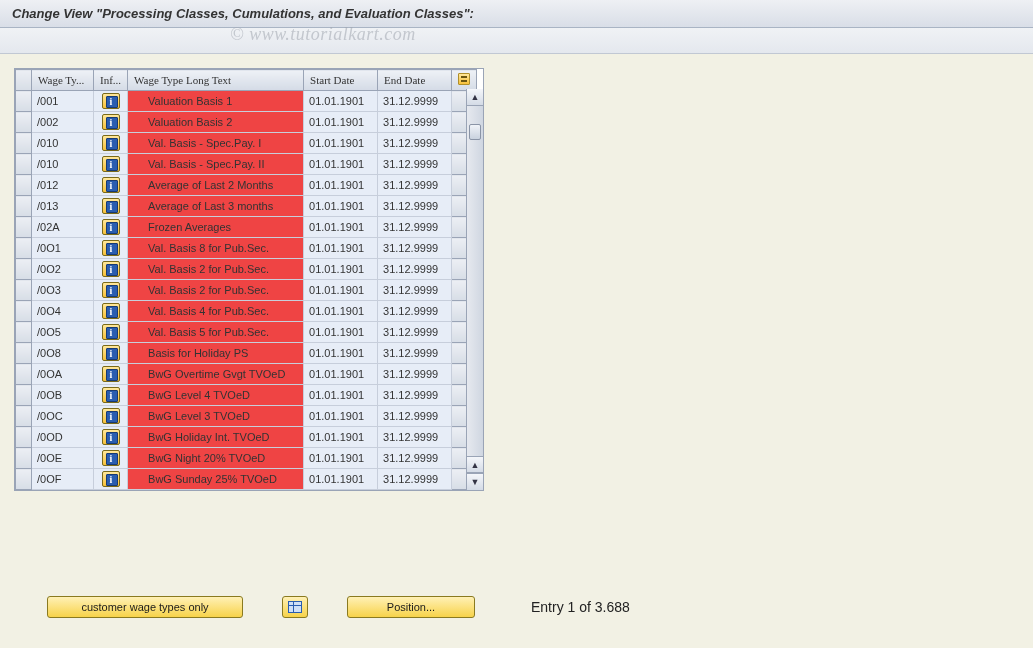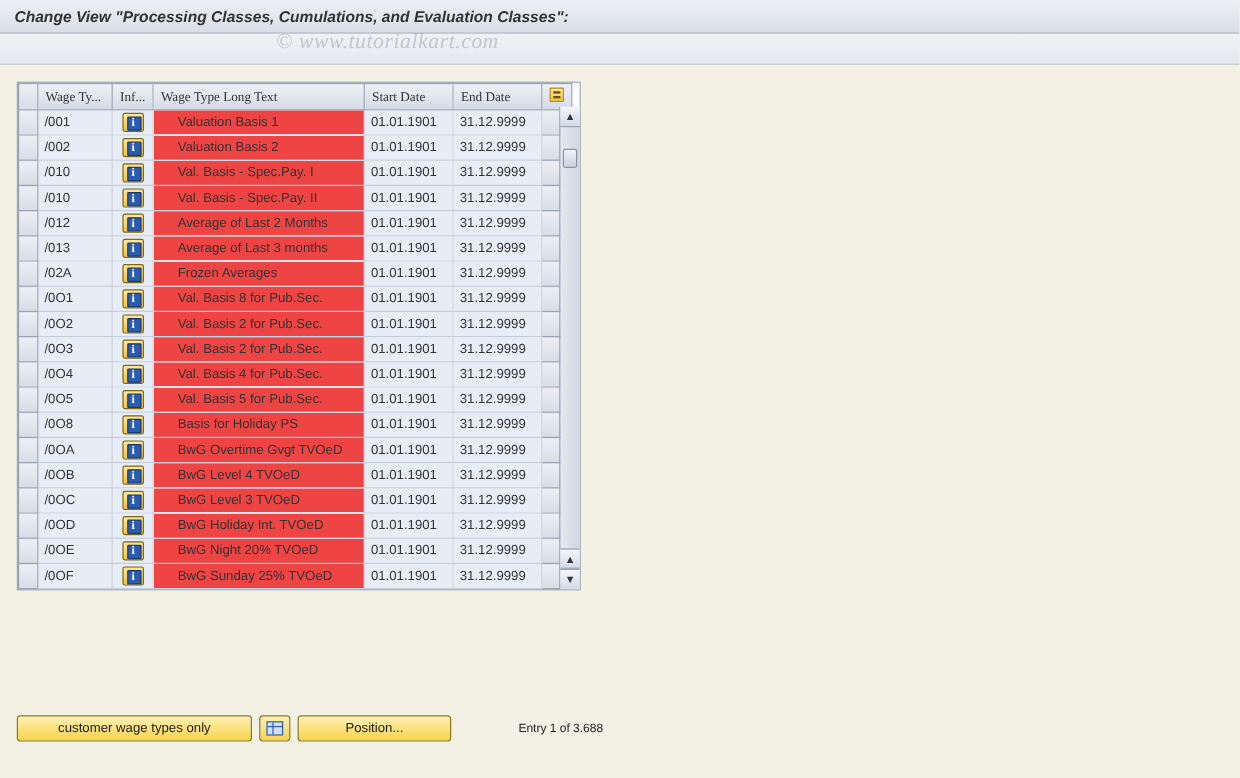--- a/index.html
+++ b/index.html
@@ -192,20 +192,21 @@
     justify-content:center;
     height:22px;
     padding: 0 14px;
     border:1px solid #8a7a20;
     background: linear-gradient(to bottom,#fff1b5,#f7d34a);
     border-radius:3px;
     font-size:11px;
     color:#1a1a1a;
     cursor:pointer;
     min-width: 80px;
+    margin-left: 33px;
   }
   .sap-btn.wide { min-width: 196px; }
   .sap-btn.icon-only {
     min-width: 26px;
     padding: 0 4px;
   }
   .layout-icon {
     width:14px; height:12px;
     border:1px solid #2a5db0;
     position:relative;
@@ -218,21 +219,21 @@
     background:#2a5db0;
   }
   .layout-icon::after {
     content:"";
     position:absolute;
     top:0; bottom:0; left:4px; width:1px;
     background:#2a5db0;
   }
   .entry-label {
     margin-left: 50px;
-    font-size:10px;
+    font-size:14px;
     color:#222;
   }
   td.info-cell { text-align:center; padding:1px 2px; }
 </style>
 </head>
 <body>
 
 <div class="titlebar">
   <span>Change View "Processing Classes, Cumulations, and Evaluation Classes":</span>
 </div>

